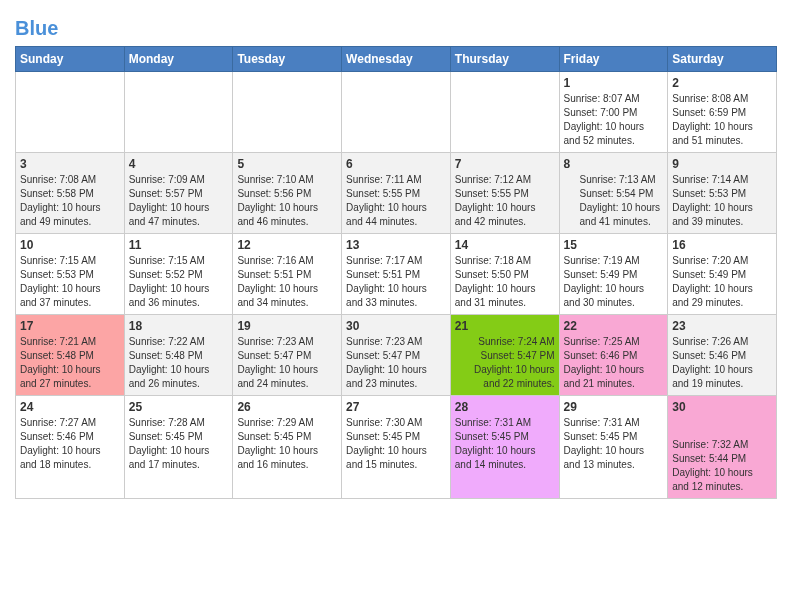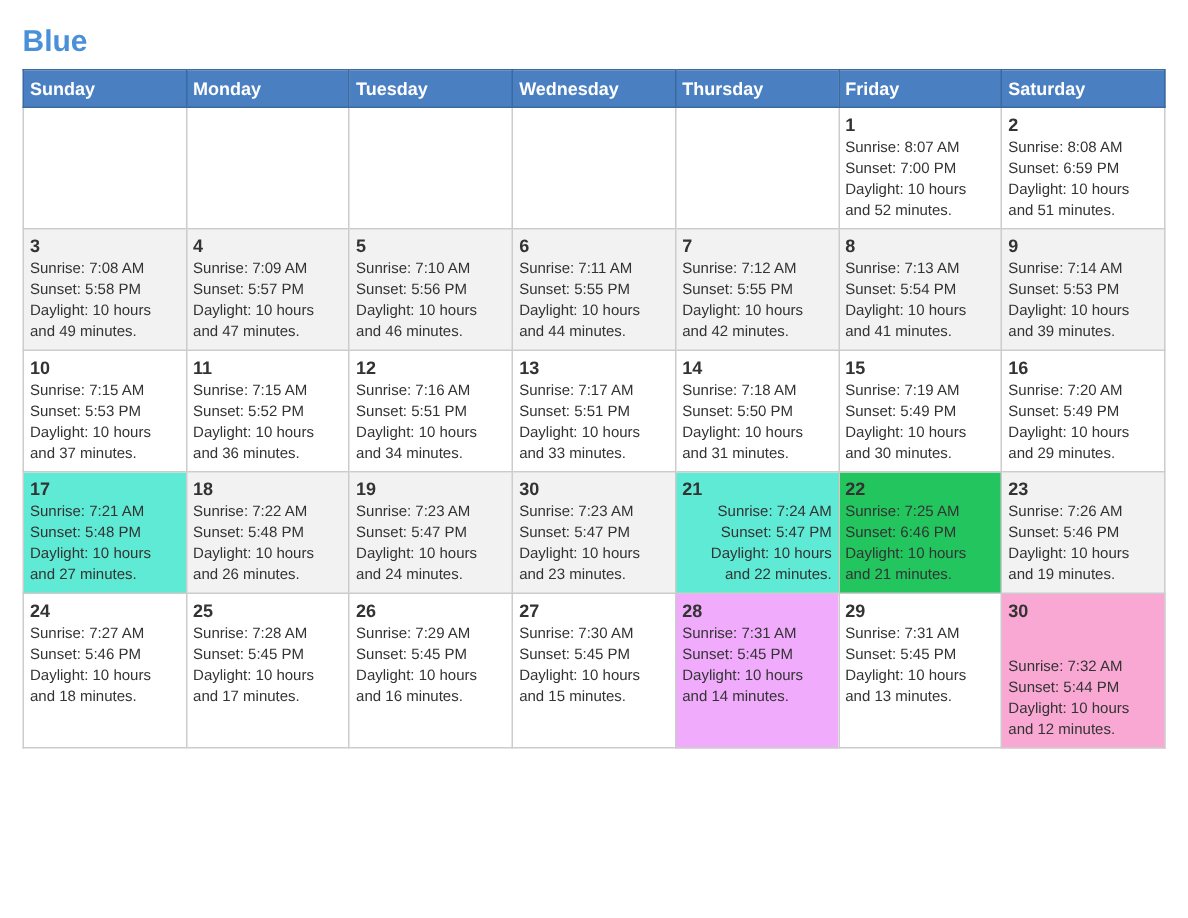--- a/index.html
+++ b/index.html
@@ -171,21 +171,21 @@
         </td>
         <td style="background: rgb(242, 242, 242);">
           <span class="day-num">7</span>
           <div class="day-info" style="white-space: pre-line;">Sunrise: 7:12 AM
 Sunset: 5:55 PM
 Daylight: 10 hours
 and 42 minutes.</div>
         </td>
         <td style="background: rgb(242, 242, 242);">
           <span class="day-num">8</span>
-          <div class="day-info" style="white-space: pre-line;">Sunrise: 7:13 AM
+          <div class="day-info" style="white-space: pre-line; margin-left: 16px;">Sunrise: 7:13 AM
 Sunset: 5:54 PM
 Daylight: 10 hours
 and 41 minutes.</div>
         </td>
         <td style="background: rgb(242, 242, 242);">
           <span class="day-num">9</span>
           <div class="day-info" style="white-space: pre-line;">Sunrise: 7:14 AM
 Sunset: 5:53 PM
 Daylight: 10 hours
 and 39 minutes.</div>
@@ -236,21 +236,21 @@
         </td>
         <td style="background: rgb(255, 255, 255);">
           <span class="day-num">16</span>
           <div class="day-info" style="white-space: pre-line;">Sunrise: 7:20 AM
 Sunset: 5:49 PM
 Daylight: 10 hours
 and 29 minutes.</div>
         </td>
       </tr>
       <tr>
-        <td style="background: #5eead4;">
+        <td style="background: #fca5a5;">
           <span class="day-num">17</span>
           <div class="day-info" style="white-space: pre-line;">Sunrise: 7:21 AM
 Sunset: 5:48 PM
 Daylight: 10 hours
 and 27 minutes.</div>
         </td>
         <td style="background: rgb(242, 242, 242);">
           <span class="day-num">18</span>
           <div class="day-info" style="white-space: pre-line;">Sunrise: 7:22 AM
 Sunset: 5:48 PM
@@ -264,28 +264,28 @@
 Daylight: 10 hours
 and 24 minutes.</div>
         </td>
         <td style="background: rgb(242, 242, 242);">
           <span class="day-num">30</span>
           <div class="day-info" style="white-space: pre-line;">Sunrise: 7:23 AM
 Sunset: 5:47 PM
 Daylight: 10 hours
 and 23 minutes.</div>
         </td>
-        <td style="background: #5eead4;">
+        <td style="background: #84cc16;">
           <span class="day-num">21</span>
           <div class="day-info" style="white-space: pre-line; text-align: right;">Sunrise: 7:24 AM
 Sunset: 5:47 PM
 Daylight: 10 hours
 and 22 minutes.</div>
         </td>
-        <td style="background: #22c55e;">
+        <td style="background: #f9a8d4;">
           <span class="day-num">22</span>
           <div class="day-info" style="white-space: pre-line;">Sunrise: 7:25 AM
 Sunset: 6:46 PM
 Daylight: 10 hours
 and 21 minutes.</div>
         </td>
         <td style="background: rgb(242, 242, 242);">
           <span class="day-num">23</span>
           <div class="day-info" style="white-space: pre-line;">Sunrise: 7:26 AM
 Sunset: 5:46 PM

